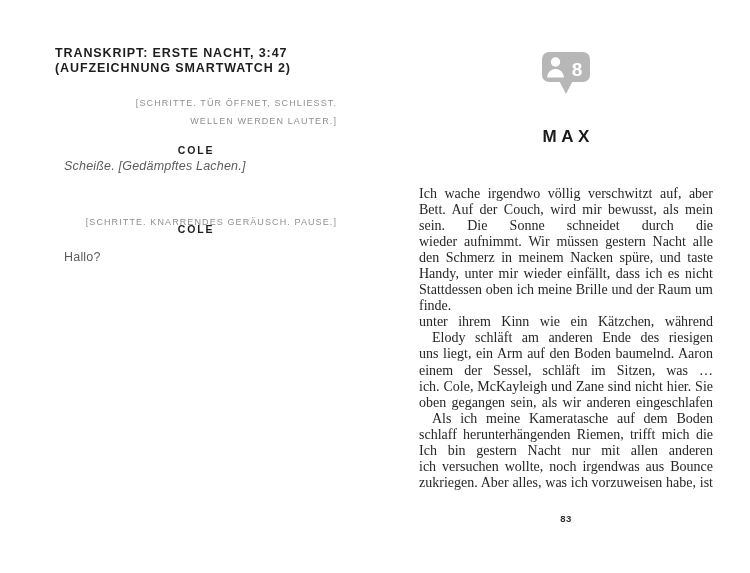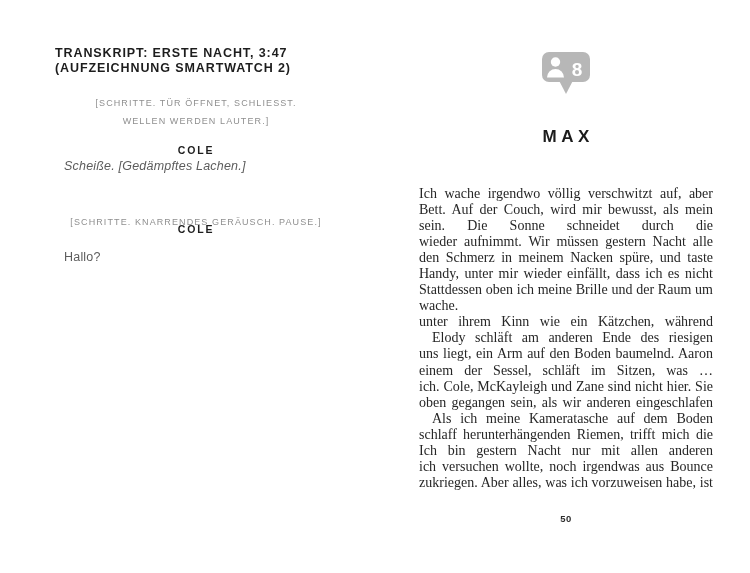--- a/index.html
+++ b/index.html
@@ -14,21 +14,21 @@
 
   
   .left-page { position: absolute; left: 55px; top: 0; width: 282px; height: 573px; }
   .transcript-heading {
     position: absolute; left: 0; top: 46px;
     font-size: 12.5px; font-weight: bold; color: #1d1d1d;
     letter-spacing: 0.9px; line-height: 15px; white-space: nowrap;
   }
   .stage {
     position: absolute; left: 0; width: 100%;
-    text-align: center; color: #8f8f8f;
+    text-align: right; color: #8f8f8f;
     font-size: 9px; letter-spacing: 1.1px; line-height: 17.5px;
   }
   .stage-1 { top: 95px; }
   .stage-2 { top: 190px; margin-top: 24px; }
   .speaker {
     position: absolute; left: 0; width: 100%;
     text-align: center; color: #1d1d1d;
     font-size: 10.5px; font-weight: bold; letter-spacing: 1.8px;
   }
   .speaker-1 { top: 144px; }
@@ -115,30 +115,30 @@
     <h1 class="chapter-title">MAX</h1>
 
     <div class="body-text">
         <div class="bodyline">Ich wache irgendwo völlig verschwitzt auf, aber nicht in meinem</div>
         <div class="bodyline">Bett. Auf der Couch, wird mir bewusst, als mein Hirn den Dienst</div>
         <div class="bodyline">sein. Die Sonne schneidet durch die Panoramafenster und mir</div>
         <div class="bodyline">wieder aufnimmt. Wir müssen gestern Nacht alle hier eingepennt</div>
         <div class="bodyline">den Schmerz in meinem Nacken spüre, und taste nach meinem</div>
         <div class="bodyline">Handy, unter mir wieder einfällt, dass ich es nicht bei mir habe.</div>
         <div class="bodyline">Stattdessen oben ich meine Brille und der Raum um mich wird</div>
-        <div class="bodyline lastline">wache.</div>
+        <div class="bodyline lastline">finde.</div>
         <div class="bodyline">unter ihrem Kinn wie ein Kätzchen, während Graham zwischen</div>
         <div class="bodyline indent">Elody schläft am anderen Ende des riesigen Sofas, die Fäuste</div>
         <div class="bodyline">uns liegt, ein Arm auf den Boden baumelnd. Aaron hängt auf</div>
         <div class="bodyline">einem der Sessel, schläft im Sitzen, was … irgendwie passt, finde</div>
         <div class="bodyline">ich. Cole, McKayleigh und Zane sind nicht hier. Sie müssen nach</div>
         <div class="bodyline lastline">oben gegangen sein, als wir anderen eingeschlafen sind.</div>
         <div class="bodyline indent">Als ich meine Kameratasche auf dem Boden entdecke, den</div>
         <div class="bodyline">schlaff herunterhängenden Riemen, trifft mich die Enttäuschung.</div>
         <div class="bodyline">Ich bin gestern Nacht nur mit allen anderen aufgeblieben, weil</div>
         <div class="bodyline">ich versuchen wollte, noch irgendwas aus Bounce House raus-</div>
         <div class="bodyline">zukriegen. Aber alles, was ich vorzuweisen habe, ist ein gezerrter</div>
       </div>
 
-    <div class="page-number">50</div>
+    <div class="page-number">83</div>
   </section>
 
 </div>
 
 </body></html>

